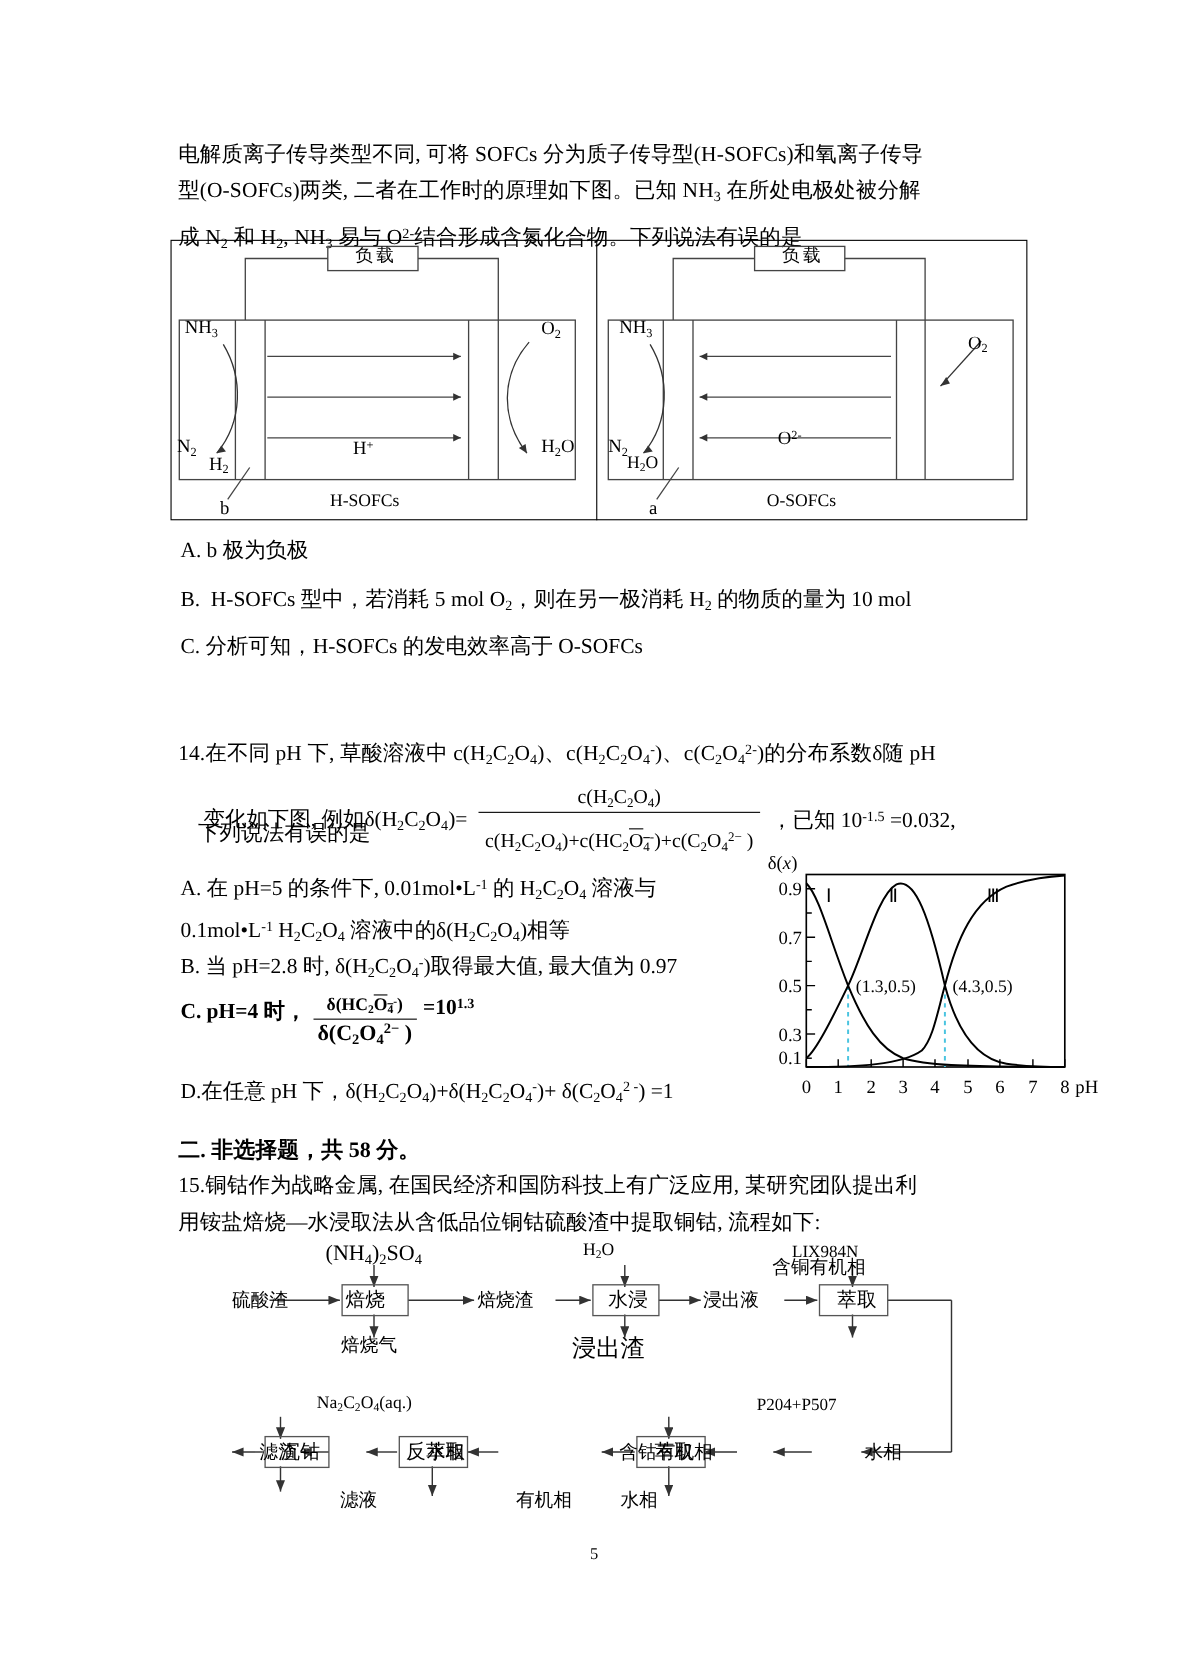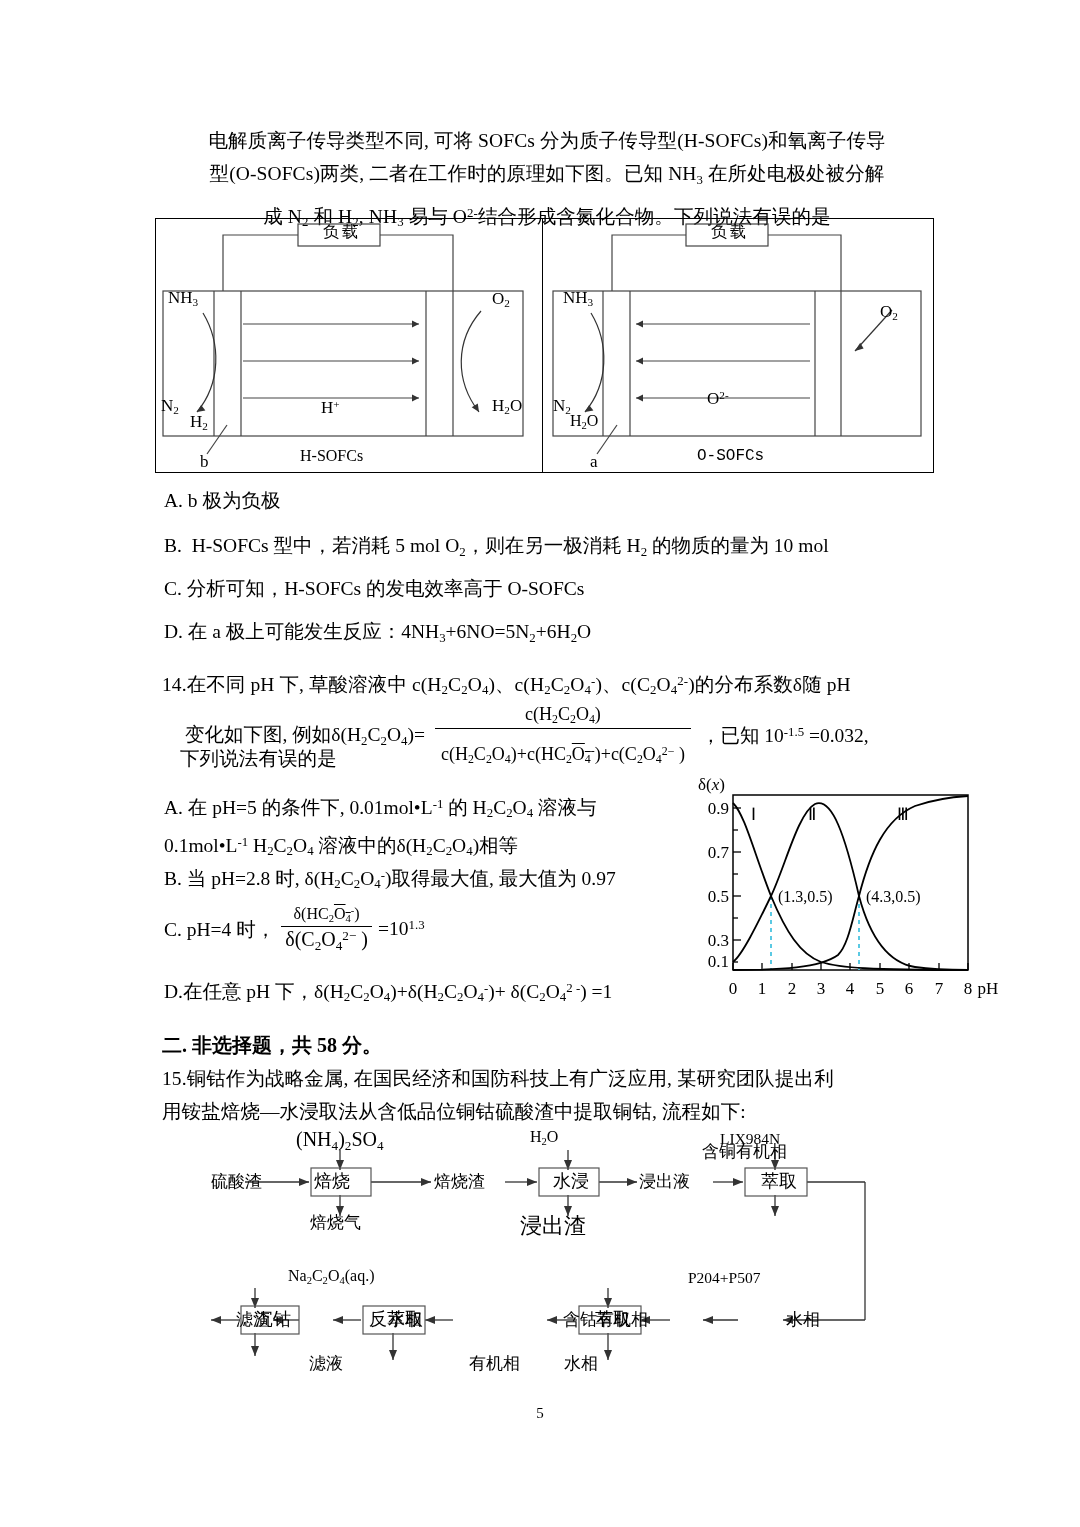--- a/index.html
+++ b/index.html
@@ -37,21 +37,21 @@
   #flow{left:185px;top:1120px;width:710px;height:290px;}
 
   .pagenum{left:0;top:1405px;width:1080px;text-align:center;font-size:15px;}
   .sechead{font-size:20px;font-weight:bold;}
 </style>
 </head>
 <body>
 
 <div class="page">
 
-  <div class="blk para" style="left:162px;top:124px;width:770px;text-align:center;">
+  <div class="blk para" style="left:162px;top:124px;width:770px;">
     <div>电解质离子传导类型不同, 可将 SOFCs 分为质子传导型(H-SOFCs)和氧离子传导</div>
     <div>型(O-SOFCs)两类, 二者在工作时的原理如下图。已知 NH<sub>3</sub> 在所处电极处被分解</div>
     <div>成 N<sub>2</sub> 和 H<sub>2</sub>, NH<sub>3</sub> 易与 O<sup>2-</sup>结合形成含氮化合物。下列说法有误的是</div>
   </div>
 
   <div class="blk" id="cellFrame"></div>
   <div class="blk" id="cellDivider"></div>
 
   <div class="blk cellSvgWrap" style="left:155px;top:218px;">
   <svg width="780" height="256" viewBox="0 0 780 256" xmlns="http://www.w3.org/2000/svg" style="display:block">
@@ -124,53 +124,52 @@
   <div class="blk" style="left:492px;top:396px;font-size:17px;">H<sub>2</sub>O</div>
   <div class="blk" style="left:300px;top:447px;font-size:16px;">H-SOFCs</div>
   <div class="blk" style="left:305px;top:222px;font-size:16px;width:74px;text-align:center;letter-spacing:3px;">负载</div>
 
   <div class="blk" style="left:563px;top:288px;font-size:17px;">NH<sub>3</sub></div>
   <div class="blk" style="left:553px;top:396px;font-size:17px;">N<sub>2</sub></div>
   <div class="blk" style="left:570px;top:412px;font-size:16px;">H<sub>2</sub>O</div>
   <div class="blk" style="left:590px;top:452px;font-size:17px;">a</div>
   <div class="blk" style="left:707px;top:389px;font-size:17px;">O<sup>2-</sup></div>
   <div class="blk" style="left:880px;top:302px;font-size:17px;">O<sub>2</sub></div>
-  <div class="blk" style="left:697px;top:447px;font-size:16px;font-family:Liberation Mono, monospace;">O-SOFCs</div>
+  <div class="blk" style="left:697px;top:447px;font-size:16px;">O-SOFCs</div>
   <div class="blk" style="left:693px;top:222px;font-size:16px;width:74px;text-align:center;letter-spacing:3px;">负载</div>
 
   <div class="blk opt" style="left:164px;top:488px;">A. b 极为负极</div>
   <div class="blk opt" style="left:164px;top:533px;">B.&nbsp; H-SOFCs 型中，若消耗 5 mol O<sub>2</sub>，则在另一极消耗 H<sub>2</sub> 的物质的量为 10 mol</div>
   <div class="blk opt" style="left:164px;top:576px;">C. 分析可知，H-SOFCs 的发电效率高于 O-SOFCs</div>
-  <div class="blk opt" style="left:164px;top:619px;">D. 在 a 极上可能发生反应：4NH<sub>3</sub>+6NO=5N<sub>2</sub>+6H<sub>2</sub>O</div>
 
   <div class="blk para" style="left:162px;top:665px;width:775px;">
     14.在不同 pH 下, 草酸溶液中 c(H<sub>2</sub>C<sub>2</sub>O<sub>4</sub>)、c(H<sub>2</sub>C<sub>2</sub>O<sub>4</sub><sup>-</sup>)、c(C<sub>2</sub>O<sub>4</sub><sup>2-</sup>)的分布系数δ随 pH
   </div>
 
   <div class="blk" style="left:185px;top:700px;width:760px;font-size:19.5px;display:flex;align-items:center;">
     <span>变化如下图, 例如δ(H<sub>2</sub>C<sub>2</sub>O<sub>4</sub>)=</span>
-    <span class="frac" style="margin:4px 10px;">
+    <span class="frac" style="margin:14px 10px;">
       <span class="num">c(H<sub>2</sub>C<sub>2</sub>O<sub>4</sub>)</span>
       <span class="den">c(H<sub>2</sub>C<sub>2</sub>O<sub>4</sub>)+c(HC<sub>2</sub><span class="ovl">O<sub>4</sub></span><sup>-</sup>)+c(C<sub>2</sub>O<sub>4</sub><sup>2−</sup>&nbsp;)</span>
     </span>
     <span>，已知 10<sup>-1.5</sup> =0.032,</span>
   </div>
 
   <div class="blk para" style="left:180px;top:742px;">下列说法有误的是</div>
 
   <div class="blk opt" style="left:164px;top:790px;width:515px;line-height:29px;">
     <div>A. 在 pH=5 的条件下, 0.01mol•L<sup>-1</sup> 的 H<sub>2</sub>C<sub>2</sub>O<sub>4</sub> 溶液与</div>
     <div>0.1mol•L<sup>-1</sup> H<sub>2</sub>C<sub>2</sub>O<sub>4</sub> 溶液中的δ(H<sub>2</sub>C<sub>2</sub>O<sub>4</sub>)相等</div>
   </div>
 
   <div class="blk opt" style="left:164px;top:862px;">
     B. 当 pH=2.8 时, δ(H<sub>2</sub>C<sub>2</sub>O<sub>4</sub><sup>-</sup>)取得最大值, 最大值为 0.97
   </div>
 
-  <div class="blk" style="left:164px;top:905px;font-size:19.5px;display:flex;align-items:center;">
+  <div class="blk" style="left:164px;top:905px;font-size:19.5px;display:flex;align-items:flex-start;font-weight:bold;">
     <span>C. pH=4 时，</span>
     <span class="frac small" style="margin:0 6px;">
       <span class="num">δ(HC<sub>2</sub><span class="ovl">O<sub>4</sub></span><sup>-</sup>)</span>
       <span class="den">δ(C<sub>2</sub>O<sub>4</sub><sup>2−</sup>&nbsp;)</span>
     </span>
     <span>=10<sup>1.3</sup></span>
   </div>
 
   <div class="blk opt" style="left:164px;top:975px;">
     D.在任意 pH 下，δ(H<sub>2</sub>C<sub>2</sub>O<sub>4</sub>)+δ(H<sub>2</sub>C<sub>2</sub>O<sub>4</sub><sup>-</sup>)+ δ(C<sub>2</sub>O<sub>4</sub><sup>2 -</sup>) =1

